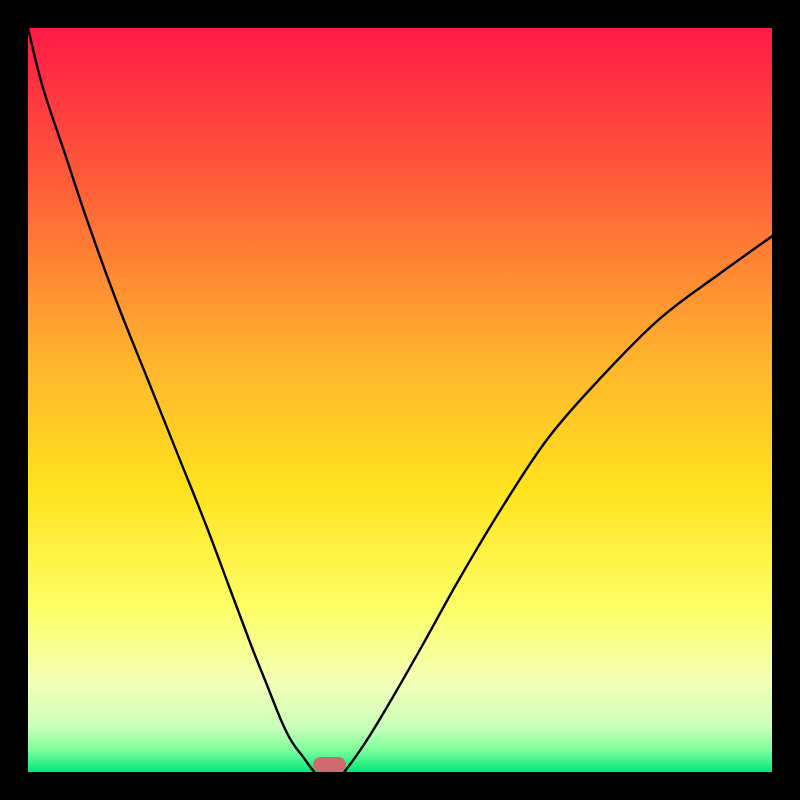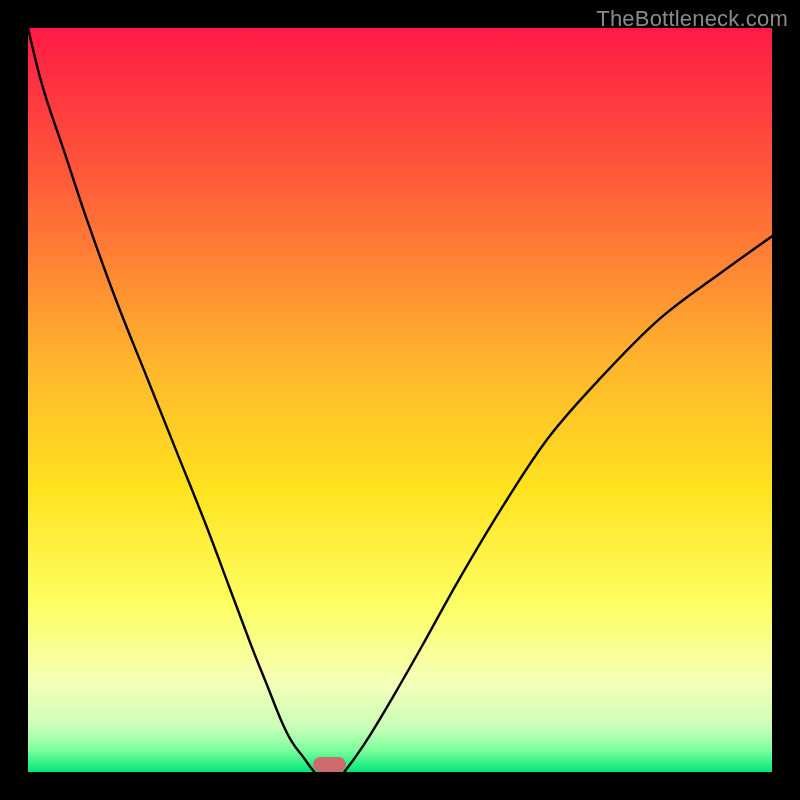--- a/index.html
+++ b/index.html
@@ -55,21 +55,20 @@
     position: absolute;
     background: #cf6a6f;
     border-radius: 999px;
     z-index: 6;
   }
 </style>
 </head>
 <body>
 
 <div class="frame">
-  <div class="watermark">TheBottleneck.com</div>
 
   <div class="plot-area">
     <svg class="gradient" viewBox="0 0 744 744" preserveAspectRatio="none">
       <defs>
         <linearGradient id="bg-grad" x1="0" y1="0" x2="0" y2="1">
             <stop offset="0%" stop-color="#ff1a46"></stop>
             <stop offset="20%" stop-color="#ff5a3a"></stop>
             <stop offset="45%" stop-color="#ffb52d"></stop>
             <stop offset="62%" stop-color="#ffe31e"></stop>
             <stop offset="78%" stop-color="#fdff66"></stop>

